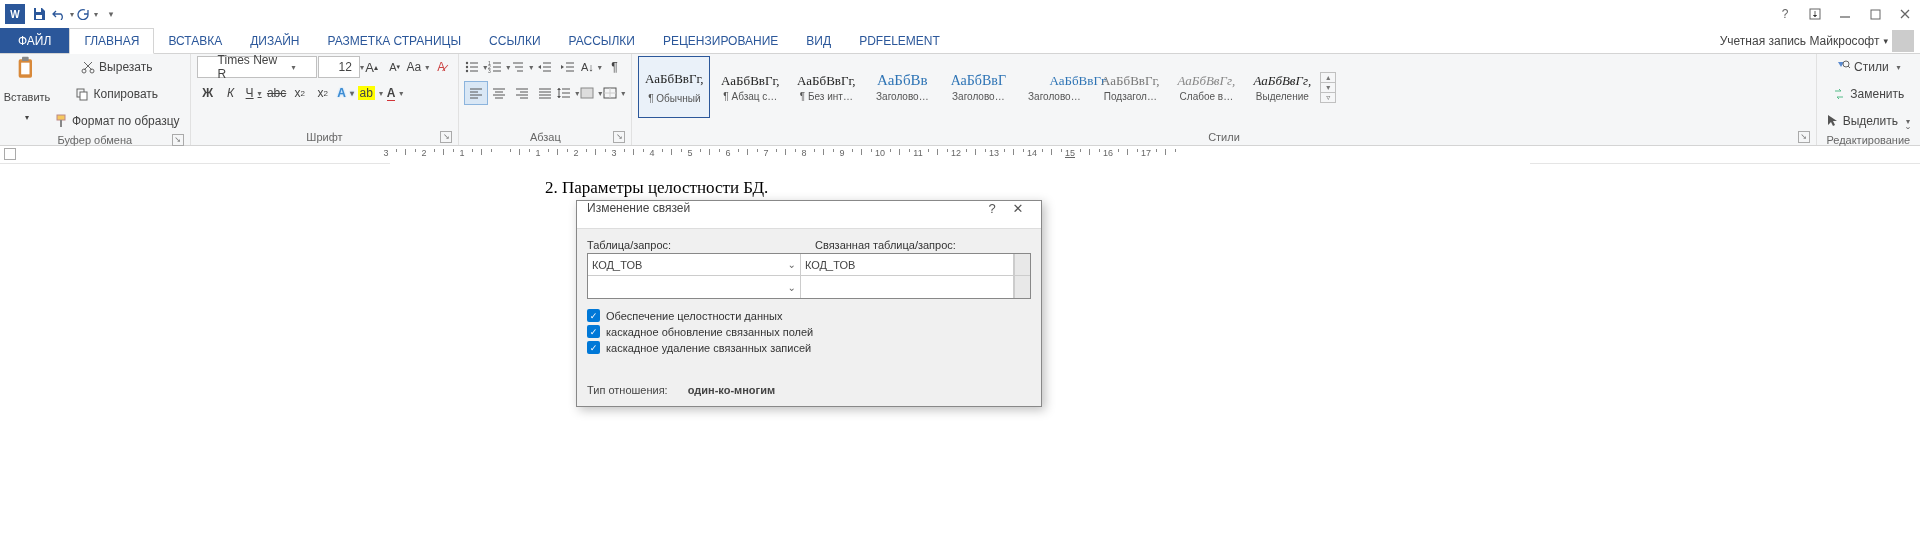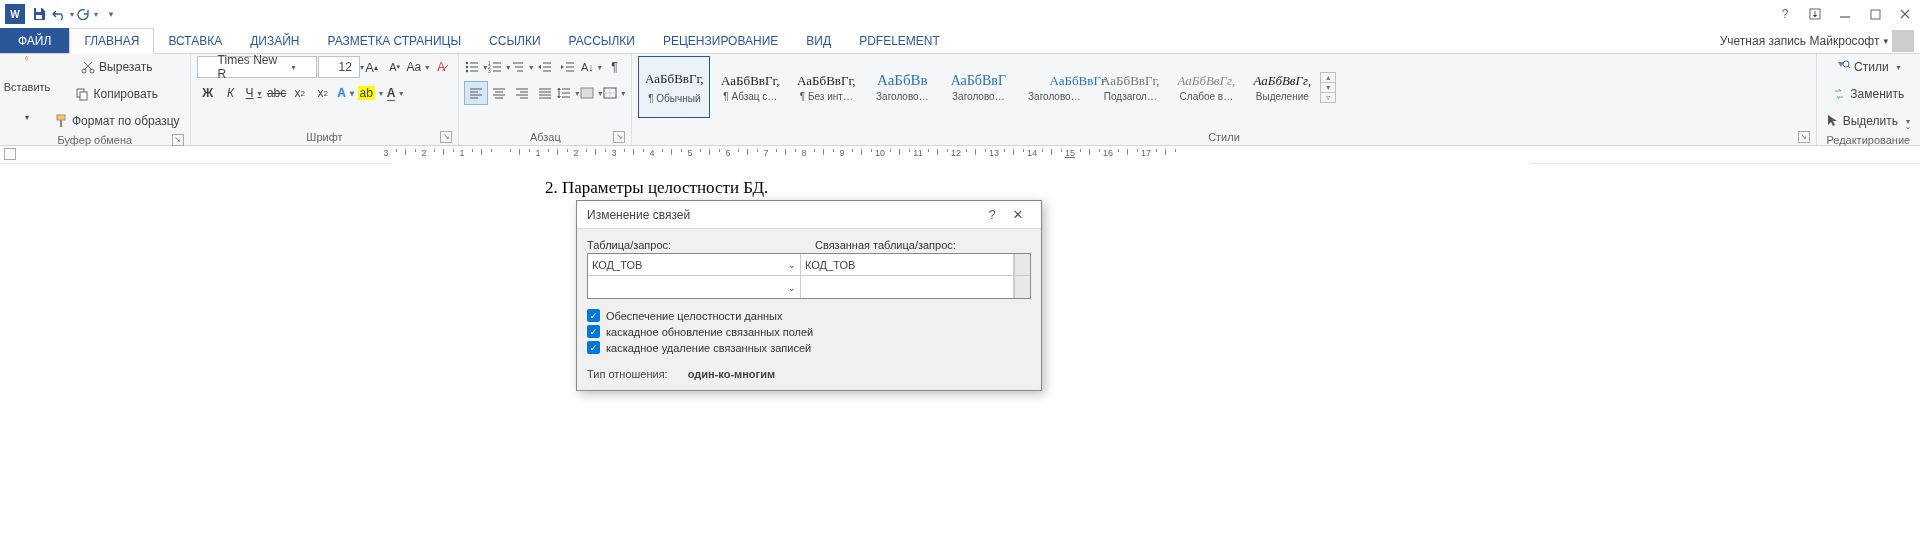--- a/index.html
+++ b/index.html
@@ -18,42 +18,42 @@
 .acct{margin-left:auto;display:flex;align-items:center;padding-right:6px;font-size:12px;color:#444;gap:4px}
 .avatar{width:22px;height:22px;background:#ccc}
 .ribbon{height:92px;background:#f5f6f7;border-bottom:1px solid #d4d4d4;display:flex;position:relative}
 .grp{border-right:1px solid #e1e1e1;padding:2px 6px 0;display:flex;flex-direction:column;justify-content:space-between}
 .grp .body{display:flex;gap:2px}
 .grp .lbl{font-size:11px;color:#666;text-align:center;padding:2px 0;position:relative}
 .grp .lbl .dlg{position:absolute;right:0;bottom:2px;width:12px;height:12px;border:1px solid #aaa;font-size:8px;line-height:10px;text-align:center;color:#777}
 .col{display:flex;flex-direction:column;gap:5px}
 .row{display:flex;gap:1px;align-items:center}
 .btn{min-width:22px;height:22px;display:flex;align-items:center;justify-content:center;cursor:pointer;font-size:12px}
-.btn.big{height:66px;width:42px;flex-direction:column;font-size:11px;gap:20px}
+.btn.big{height:66px;width:42px;flex-direction:column;font-size:11px;gap:10px}
 .btn.txt{padding:0 4px;gap:4px;font-size:12px;white-space:nowrap}
 .sel{height:22px;border:1px solid #c0c0c0;background:#fff;display:flex;align-items:center;padding:0 20px;font-size:12px;gap:4px}
 .caret::after{content:"▾";font-size:8px;color:#666;margin-left:4px}
 .styles{display:flex;gap:4px}
 .style{width:72px;height:62px;border:1px solid transparent;display:flex;flex-direction:column;align-items:center;justify-content:center;cursor:pointer;padding:2px}
 .style.sel{border:1px solid #2b579a;background:#eaf1f9}
 .style .prev{font-family:"Times New Roman",serif;font-size:13px;color:#222}
 .style .nm{font-size:10px;color:#555;margin-top:2px;white-space:nowrap;overflow:hidden;width:100%;text-align:center}
 .gallery-nav{width:16px;display:flex;flex-direction:column;border:1px solid #c0c0c0}
 .gallery-nav div{flex:1;display:flex;align-items:center;justify-content:center;font-size:8px;color:#777;border-bottom:1px solid #c0c0c0}
 .gallery-nav div:last-child{border-bottom:none}
 .collapse{position:absolute;right:4px;bottom:4px;width:16px;height:16px;display:flex;align-items:center;justify-content:center;color:#777}
 .ruler{height:18px;background:#fff;position:relative;border-bottom:1px solid #e5e5e5}
 .ruler-in{position:absolute;left:390px;right:390px;height:18px;background:#fff;font-size:9px;color:#666}
 .ruler-in .tick{position:absolute;top:3px;border-left:1px solid #888;height:4px}
 .ruler-in .num{position:absolute;top:2px;font-size:9px;transform:translateX(-50%)}
 .doc{position:absolute;top:164px;left:0;right:0;bottom:0;background:#fff}
 .page{position:absolute;left:390px;width:760px;top:0;bottom:0;background:#fff}
 .doctext{position:absolute;left:155px;top:14px;font-family:"Times New Roman",serif;font-size:17px;color:#000}
 .dialog{position:absolute;left:576px;top:200px;width:466px;background:#f0f0f0;border:1px solid #888;box-shadow:3px 3px 10px rgba(0,0,0,.25);font-size:11px}
-.dlg-title{height:28px;display:flex;align-items:center;padding:0 10px;background:#fff;border-bottom:1px solid #ddd}
+.dlg-title{height:28px;display:flex;align-items:flex-start;padding:0 10px;background:#fff;border-bottom:1px solid #ddd}
 .dlg-title .t{flex:1;font-size:12px}
 .dlg-title .c{width:26px;text-align:center;font-size:13px;color:#555;cursor:pointer}
 .dlg-body{padding:10px;display:flex;gap:10px}
 .dlg-left{flex:1}
 .dlg-right{width:100px;display:flex;flex-direction:column;gap:6px}
 .dbtn{height:22px;border:1px solid #adadad;background:#fdfdfd;display:flex;align-items:center;justify-content:center;font-size:11px;cursor:pointer}
 .dbtn.primary{border:1px solid #2b579a;color:#000}
 .lblrow{display:flex;gap:12px;margin-bottom:2px}
 .lblrow>div{flex:1;font-size:11px;color:#333}
 .combo{height:20px;border:1px solid #aaa;background:#fff;display:flex;align-items:center;padding:0 4px;font-size:11px;position:relative}
@@ -62,21 +62,21 @@
 .comborow .combo{flex:1}
 .grid{border:1px solid #888;background:#fff;margin-bottom:10px}
 .grid .gr{display:flex;height:22px;border-bottom:1px solid #ccc}
 .grid .gr:last-child{border-bottom:none}
 .grid .gc{flex:1;padding:10px 4px;font-size:11px;border-right:1px solid #ccc;display:flex;align-items:center;position:relative}
 .grid .gc.d::after{content:"⌄";position:absolute;right:4px;color:#666;font-size:10px}
 .grid .gc:last-child{border-right:none}
 .grid .sb{width:16px;background:#e8e8e8;border-left:1px solid #ccc}
 .chk{display:flex;align-items:center;gap:6px;margin:3px 0;font-size:11px;color:#333}
 .chk .box{width:13px;height:13px;background:#0078d7;border-radius:2px;display:flex;align-items:center;justify-content:center;color:#fff;font-size:9px}
-.reltype{display:flex;align-items:flex-start;gap:20px;margin-top:14px;font-size:11px}
+.reltype{display:flex;align-items:flex-start;gap:20px;margin-top:30px;font-size:11px}
 .reltype .v{font-weight:bold}
 svg{display:block}
 .u{border-bottom:1.5px solid #d13438}
 </style>
 </head>
 <body>
 
 <div class="titlebar">
   <div class="qat">
     <div class="ic">

